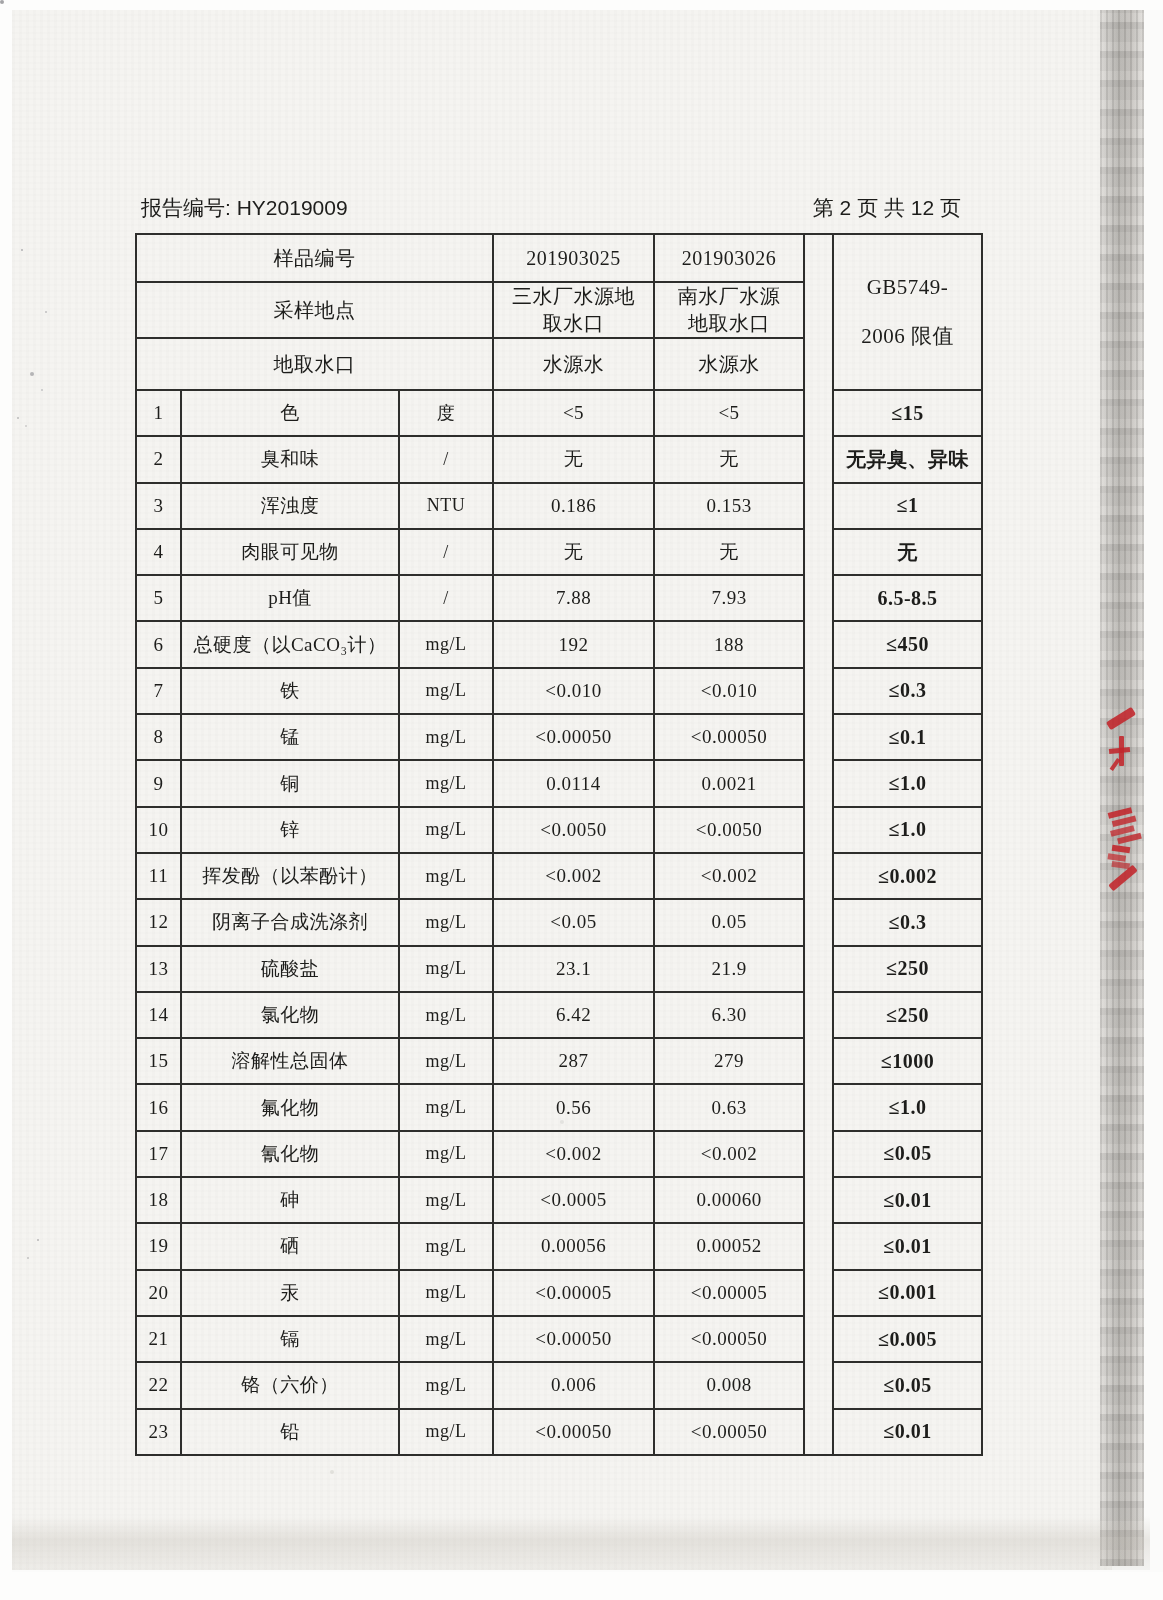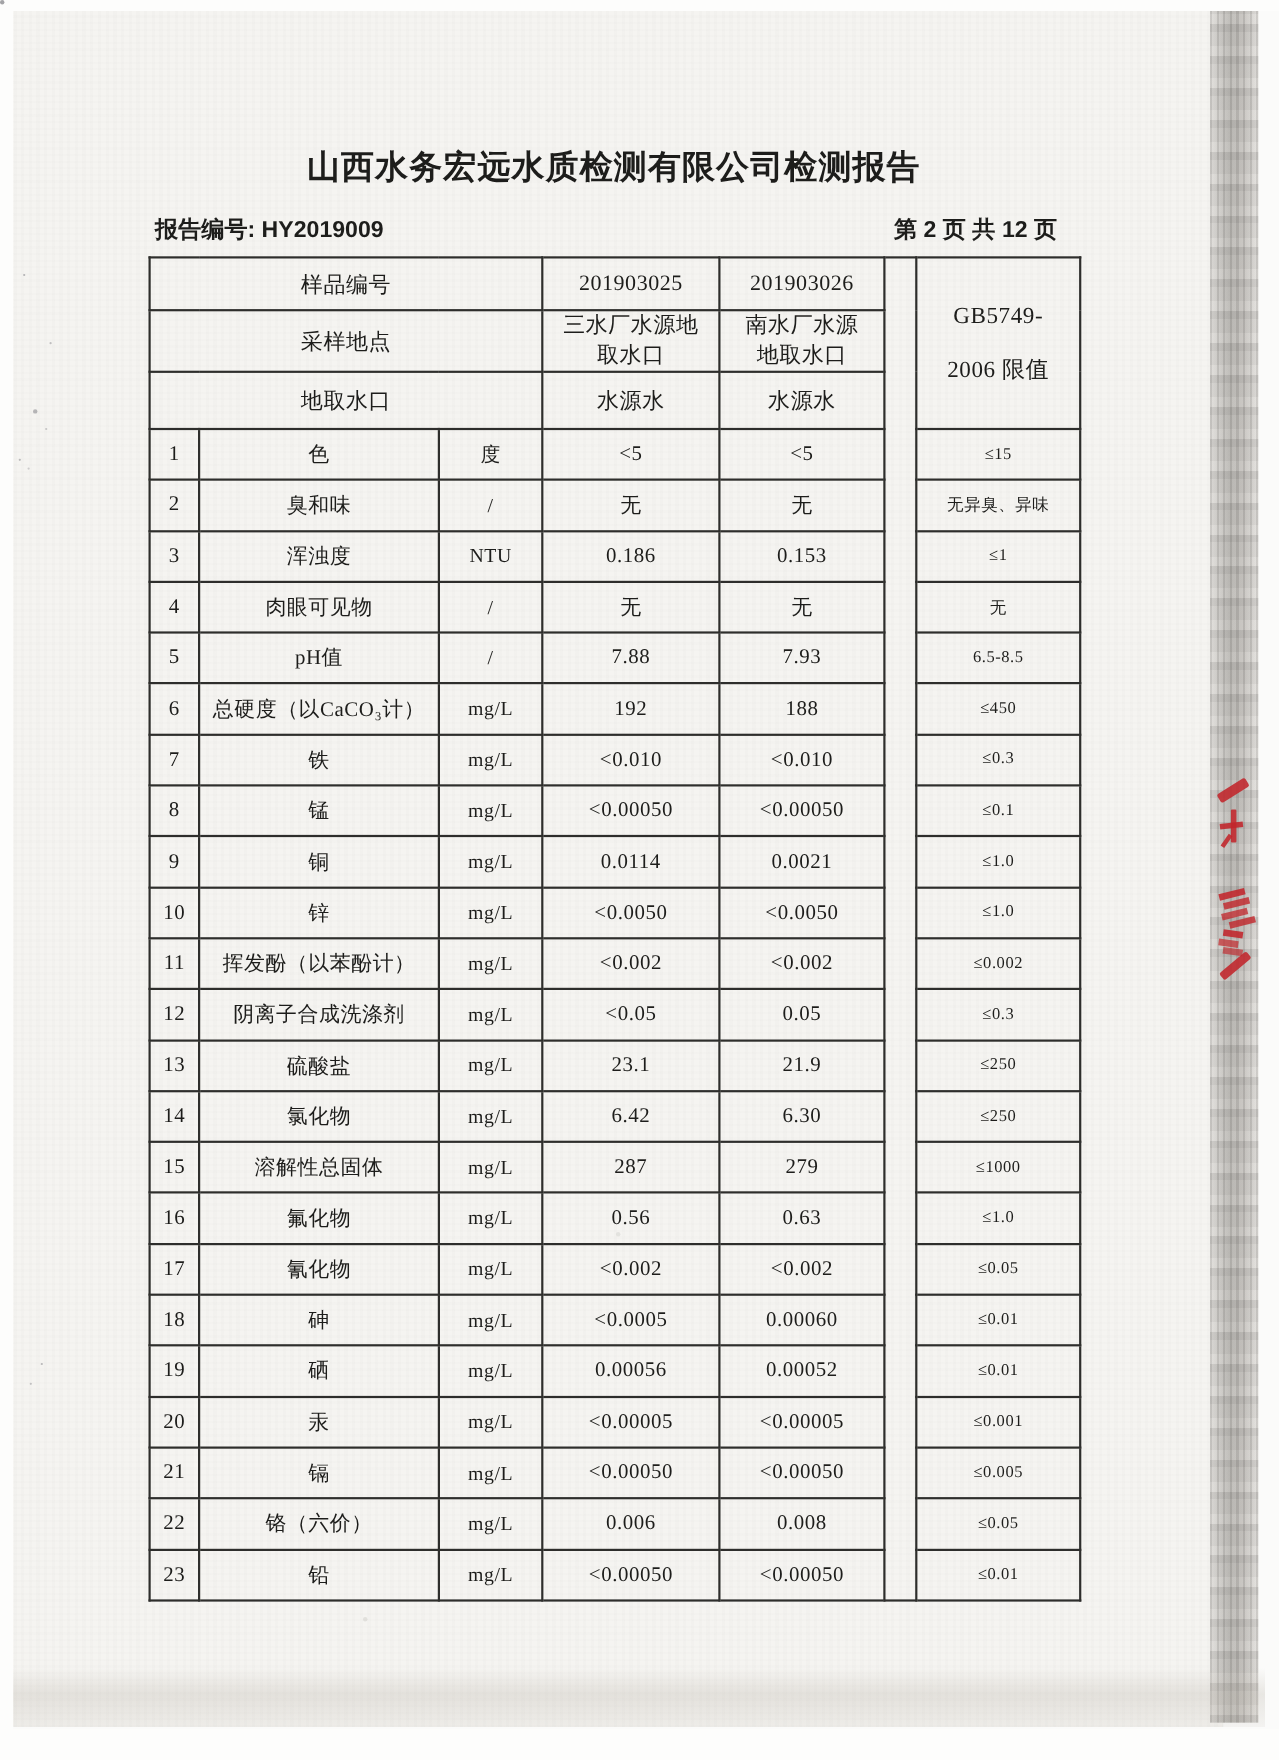--- a/index.html
+++ b/index.html
@@ -64,21 +64,21 @@
   
   .doc-title {
     position: absolute; left: 135px; top: 132px; width: 846px;
     text-align: center; font-size: 30px; font-weight: bold;
     font-family: "Liberation Sans", "DejaVu Sans", sans-serif;
     letter-spacing: 1px;
   }
   .meta-row {
     position: absolute; left: 135px; top: 194px; width: 846px; height: 30px;
     font-family: "Liberation Sans", "DejaVu Sans", sans-serif;
-    font-weight: bold; font-size: 21px;
+    font-weight: normal; font-size: 21px;
   }
   .report-no { position: absolute; left: 6px; top: 0; }
   .page-indicator { position: absolute; right: 20px; top: 0; text-align: center; }
 
   table.report {
     position: absolute; left: 135px; top: 233px;
     width: 846px; table-layout: fixed; border-collapse: collapse;
     font-size: 19px;
   }
   table.report td {
@@ -91,21 +91,21 @@
   tr.hrow2 { height: 52px; }
   tr.hrow3 { height: 52px; }
   tr.drow  { height: 46.3px; }
   td.h { font-size: 20px; }
   td.loc { font-size: 20px; line-height: 1.35; white-space: pre-line; }
   td.gapcol { border-top: 2px solid #2e2e2c; border-bottom: none; }
   td.gb { font-size: 21px; line-height: 2.35; white-space: pre-line; border-left: 3px solid #2e2e2c; }
   td.c-name { text-align: left; padding-left: 12px; letter-spacing: 0.5px; }
   td.c-no { font-size: 19px; }
   td.c-unit { font-size: 18px; }
-  td.c-limit { border-left: 3px solid #2e2e2c; font-size: 15px; }
+  td.c-limit { border-left: 3px solid #2e2e2c; font-size: 20px; font-weight: bold; }
 </style>
 </head>
 <body>
 
 <div class="stage">
 
   <div class="paper"></div>
   <div class="scan-strip-right"></div>
   <div class="scan-band-bottom"></div>
   <div class="scan-edge-bottom"></div>
@@ -116,21 +116,20 @@
   <div class="seal">
     <div class="f1"></div>
       <div class="f2"></div>
       <div class="f3"></div>
     <div class="f4"></div>
       <div class="f5"></div>
       <div class="f6"></div>
       <div class="f7"></div>
   </div>
 
-  <div class="doc-title">山西水务宏远水质检测有限公司检测报告</div>
 
   <div class="meta-row">
     <span class="report-no">报告编号: HY2019009</span>
     <span class="page-indicator">第 2 页 共 12 页</span>
   </div>
 
   <table class="report">
     <colgroup>
       <col style="width:45px">
         <col style="width:218px">

